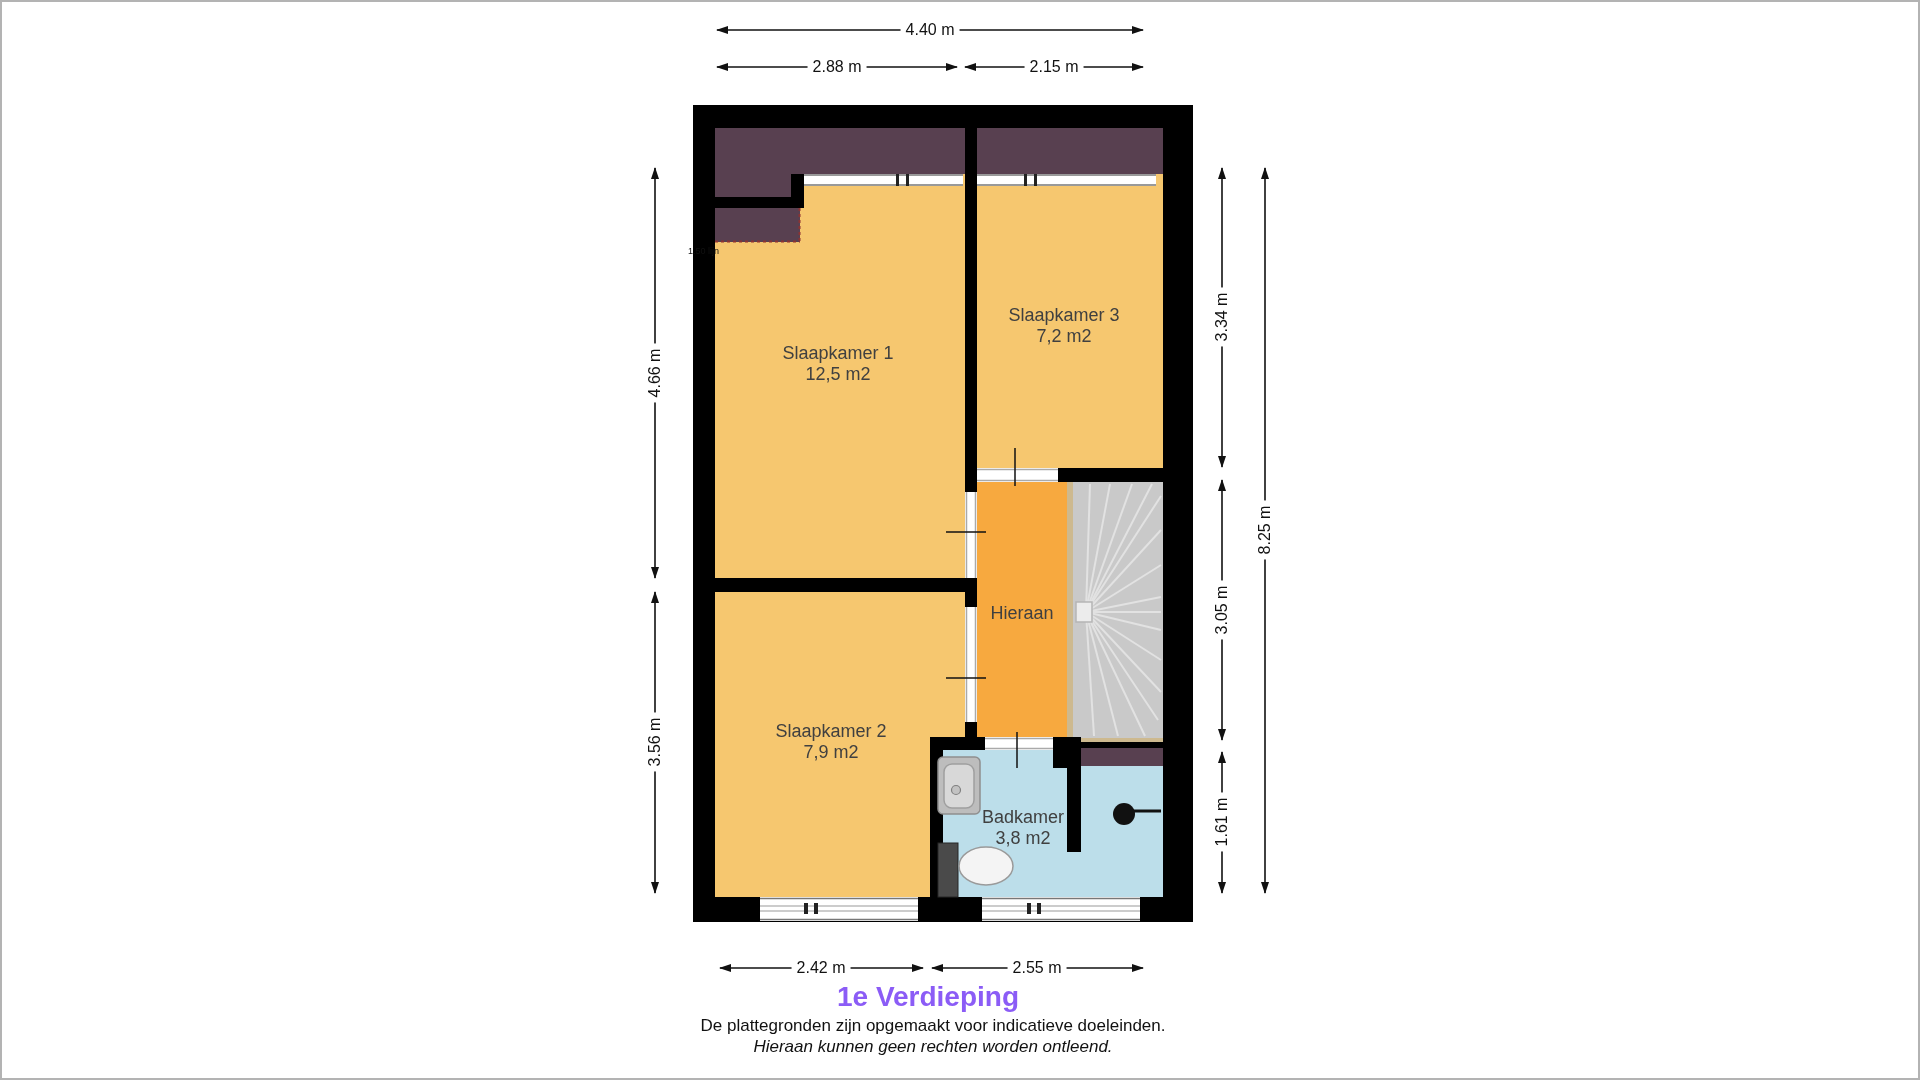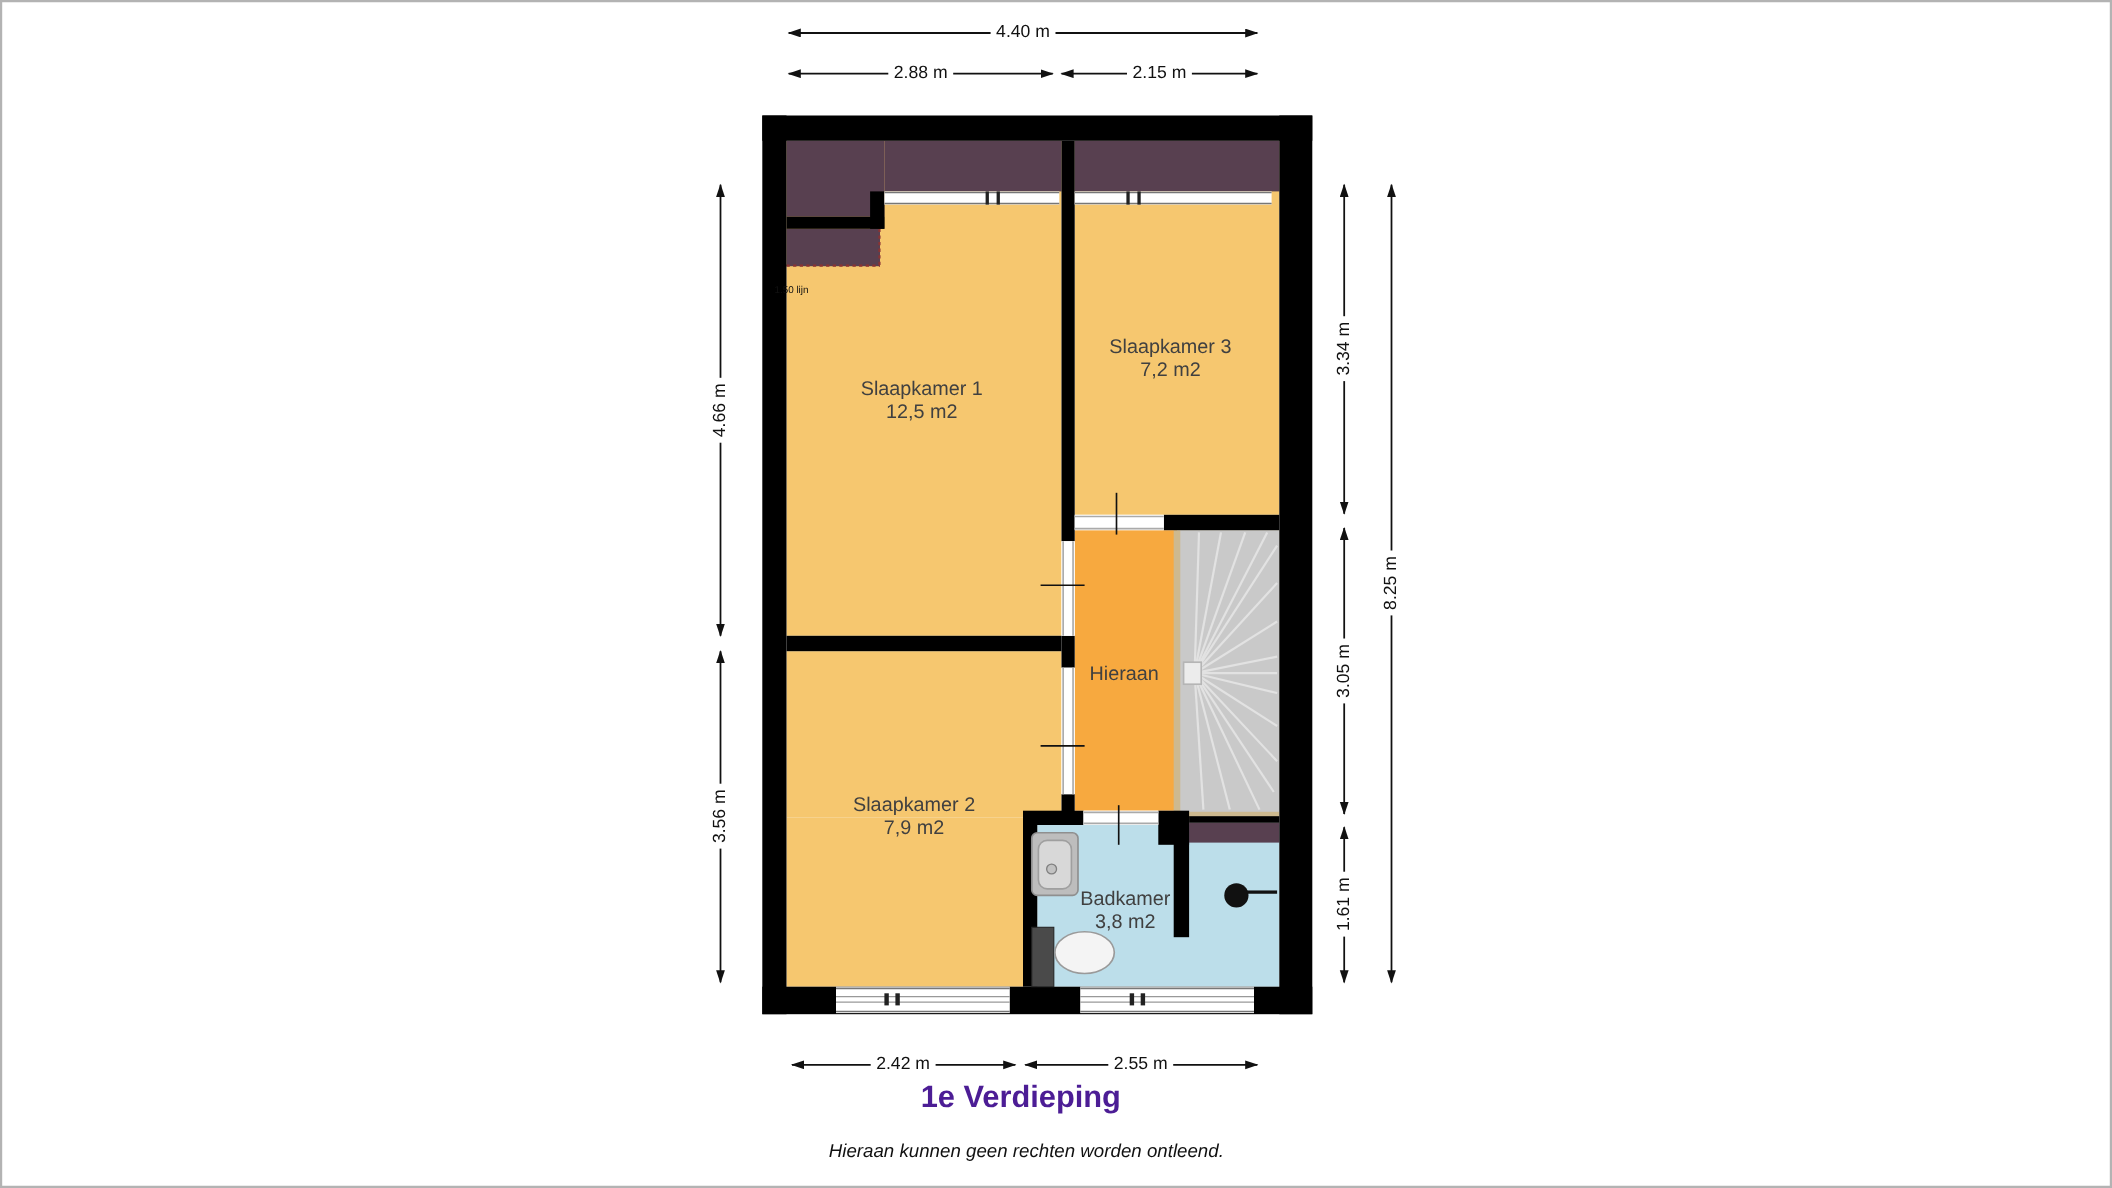--- a/index.html
+++ b/index.html
@@ -7,21 +7,21 @@
     position:relative;width:1920px;height:1080px;background:#ffffff;overflow:hidden;
     box-shadow:inset 0 0 0 2px #b3b3b3;
     font-family:"Liberation Sans", sans-serif;color:#111;
   }
   #plan-svg{position:absolute;left:0;top:0;}
   .lbl{position:absolute;transform:translate(-50%,-50%);text-align:center;white-space:nowrap;}
   .room-lbl{font-size:18px;line-height:21px;color:#404040;}
   .dim-lbl{font-size:16px;background:#fff;padding:0 5px;color:#111;}
   .dim-lbl.rot{transform:translate(-50%,-50%) rotate(-90deg);}
   .attic-lbl{position:absolute;font-size:9px;color:#111;transform:none;}
-  .title-lbl{font-size:28px;font-weight:700;color:#4c1d95;}
+  .title-lbl{font-size:28px;font-weight:700;color:#8b5cf6;}
   .disc-lbl{font-size:17px;line-height:21px;color:#111;}
 </style>
 </head>
 <body>
 
 <div id="canvas">
 
   <svg id="plan-svg" width="1920" height="1080" viewBox="0 0 1920 1080">
     <defs>
       <marker id="ah" markerWidth="14" markerHeight="10" refX="11" refY="4" orient="auto" markerUnits="userSpaceOnUse">
@@ -213,33 +213,34 @@
     <div>7,9 m2</div>
   </div>
   <div class="lbl room-lbl" style="left:1022px;top:613px;">
     <div>Hieraan</div>
   </div>
   <div class="lbl room-lbl" style="left:1023px;top:828px;">
     <div>Badkamer</div>
     <div>3,8 m2</div>
   </div>
 
-  <div class="attic-lbl" style="left:704px;top:246px;margin-top:12px;">1.50 lijn</div>
+  <div class="attic-lbl" style="left:688px;top:246px;">1.50 lijn</div>
 
   <div class="lbl dim-lbl" style="left:930px;top:30px;">4.40 m</div>
   <div class="lbl dim-lbl" style="left:837px;top:67px;">2.88 m</div>
   <div class="lbl dim-lbl" style="left:1054px;top:67px;">2.15 m</div>
 
   <div class="lbl dim-lbl" style="left:821px;top:968px;">2.42 m</div>
   <div class="lbl dim-lbl" style="left:1037px;top:968px;">2.55 m</div>
 
   <div class="lbl dim-lbl rot" style="left:655px;top:373px;">4.66 m</div>
   <div class="lbl dim-lbl rot" style="left:655px;top:742px;">3.56 m</div>
 
   <div class="lbl dim-lbl rot" style="left:1222px;top:317px;">3.34 m</div>
   <div class="lbl dim-lbl rot" style="left:1222px;top:610px;">3.05 m</div>
   <div class="lbl dim-lbl rot" style="left:1222px;top:822px;">1.61 m</div>
   <div class="lbl dim-lbl rot" style="left:1265px;top:530px;">8.25 m</div>
 
   <div class="lbl title-lbl" style="left:928px;top:997px;">1e Verdieping</div>
+  <div class="lbl disc-lbl" style="left:933px;top:1025px;">De plattegronden zijn opgemaakt voor indicatieve doeleinden.</div>
   <div class="lbl disc-lbl" style="left:933px;top:1046px;font-style:italic;">Hieraan kunnen geen rechten worden ontleend.</div>
 
 </div>
 
 </body></html>

